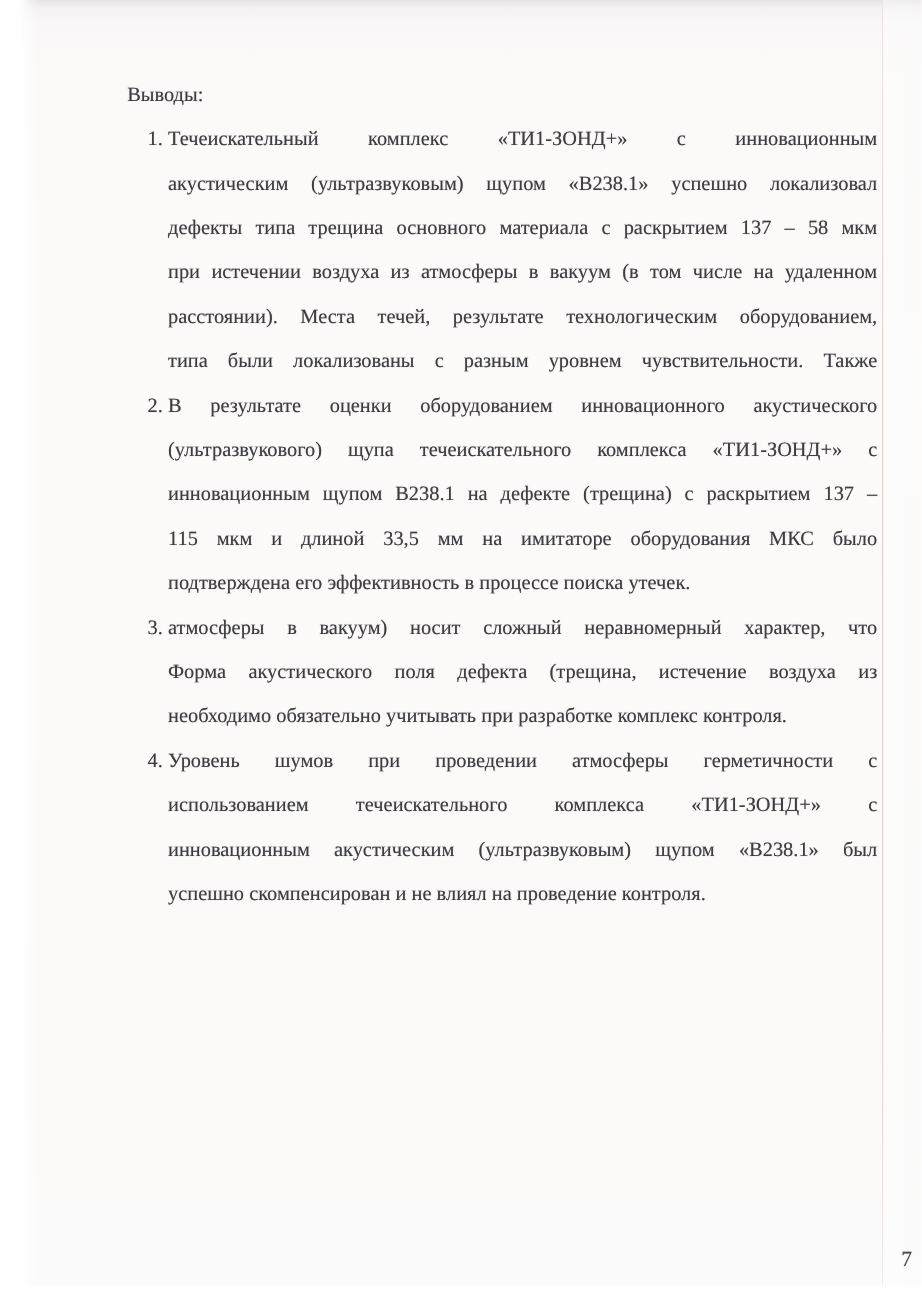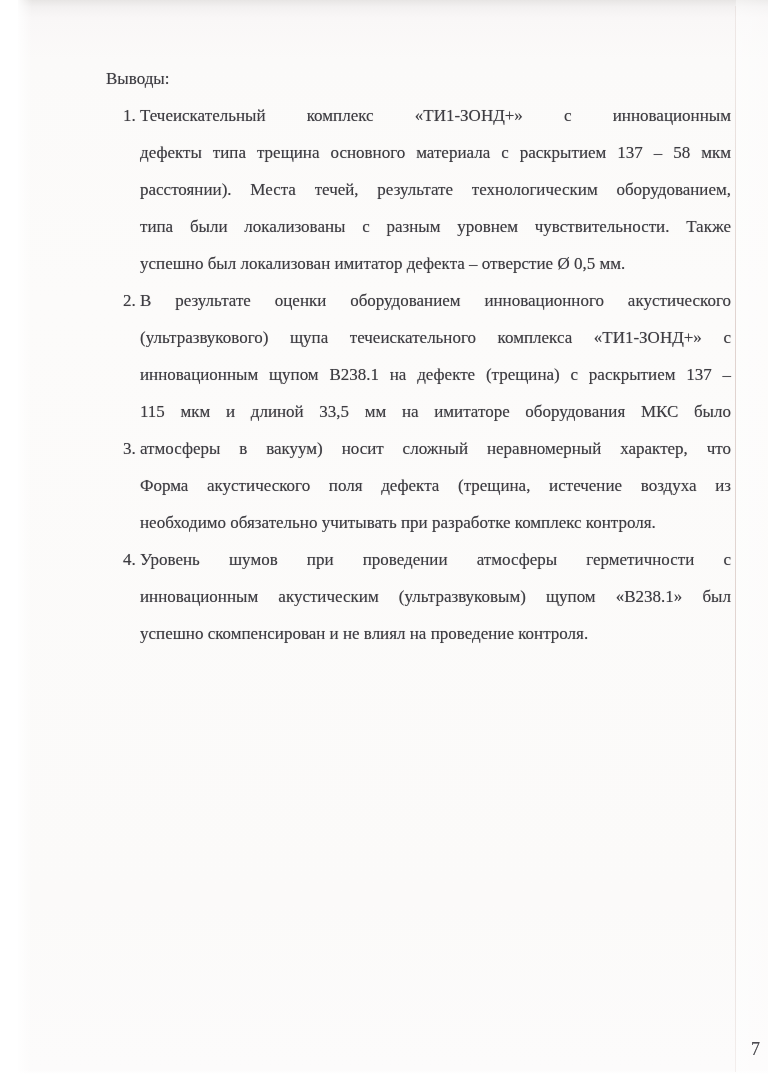--- a/index.html
+++ b/index.html
@@ -94,41 +94,44 @@
   <div class="left-edge"></div>
   <div class="right-sheet"></div>
   <div class="fold-line"></div>
 
   <div class="content">
     <p class="heading">Выводы:</p>
     <ol class="conclusions" id="conclusions-list">
         <li>
           <span class="num">1.</span>
           <div class="line">Течеискательный комплекс «ТИ1-ЗОНД+» с инновационным</div>
+          <div class="line">акустическим (ультразвуковым) щупом «В238.1» успешно локализовал</div>
           <div class="line">дефекты типа трещина основного материала с раскрытием 137 – 58 мкм</div>
+          <div class="line">при истечении воздуха из атмосферы в вакуум (в том числе на удаленном</div>
           <div class="line">расстоянии). Места течей, результате технологическим оборудованием,</div>
           <div class="line">типа были локализованы с разным уровнем чувствительности. Также</div>
-          <div class="line last">успешно был локализован имитатор дефекта – отверстие Ø 0,5 мм.</div>
         </li>
         <li>
           <span class="num">2.</span>
           <div class="line">В результате оценки оборудованием инновационного акустического</div>
           <div class="line">(ультразвукового) щупа течеискательного комплекса «ТИ1-ЗОНД+» с</div>
           <div class="line">инновационным щупом В238.1 на дефекте (трещина) с раскрытием 137 –</div>
           <div class="line">115 мкм и длиной 33,5 мм на имитаторе оборудования МКС было</div>
+          <div class="line last">подтверждена его эффективность в процессе поиска утечек.</div>
         </li>
         <li>
           <span class="num">3.</span>
           <div class="line">атмосферы в вакуум) носит сложный неравномерный характер, что</div>
           <div class="line">Форма акустического поля дефекта (трещина, истечение воздуха из</div>
           <div class="line last">необходимо обязательно учитывать при разработке комплекс контроля.</div>
         </li>
         <li>
           <span class="num">4.</span>
           <div class="line">Уровень шумов при проведении атмосферы герметичности с</div>
+          <div class="line">использованием течеискательного комплекса «ТИ1-ЗОНД+» с</div>
           <div class="line">инновационным акустическим (ультразвуковым) щупом «В238.1» был</div>
           <div class="line last">успешно скомпенсирован и не влиял на проведение контроля.</div>
         </li>
       </ol>
   </div>
 
   <div class="page-number">7</div>
 </div>
 
 </body></html>

